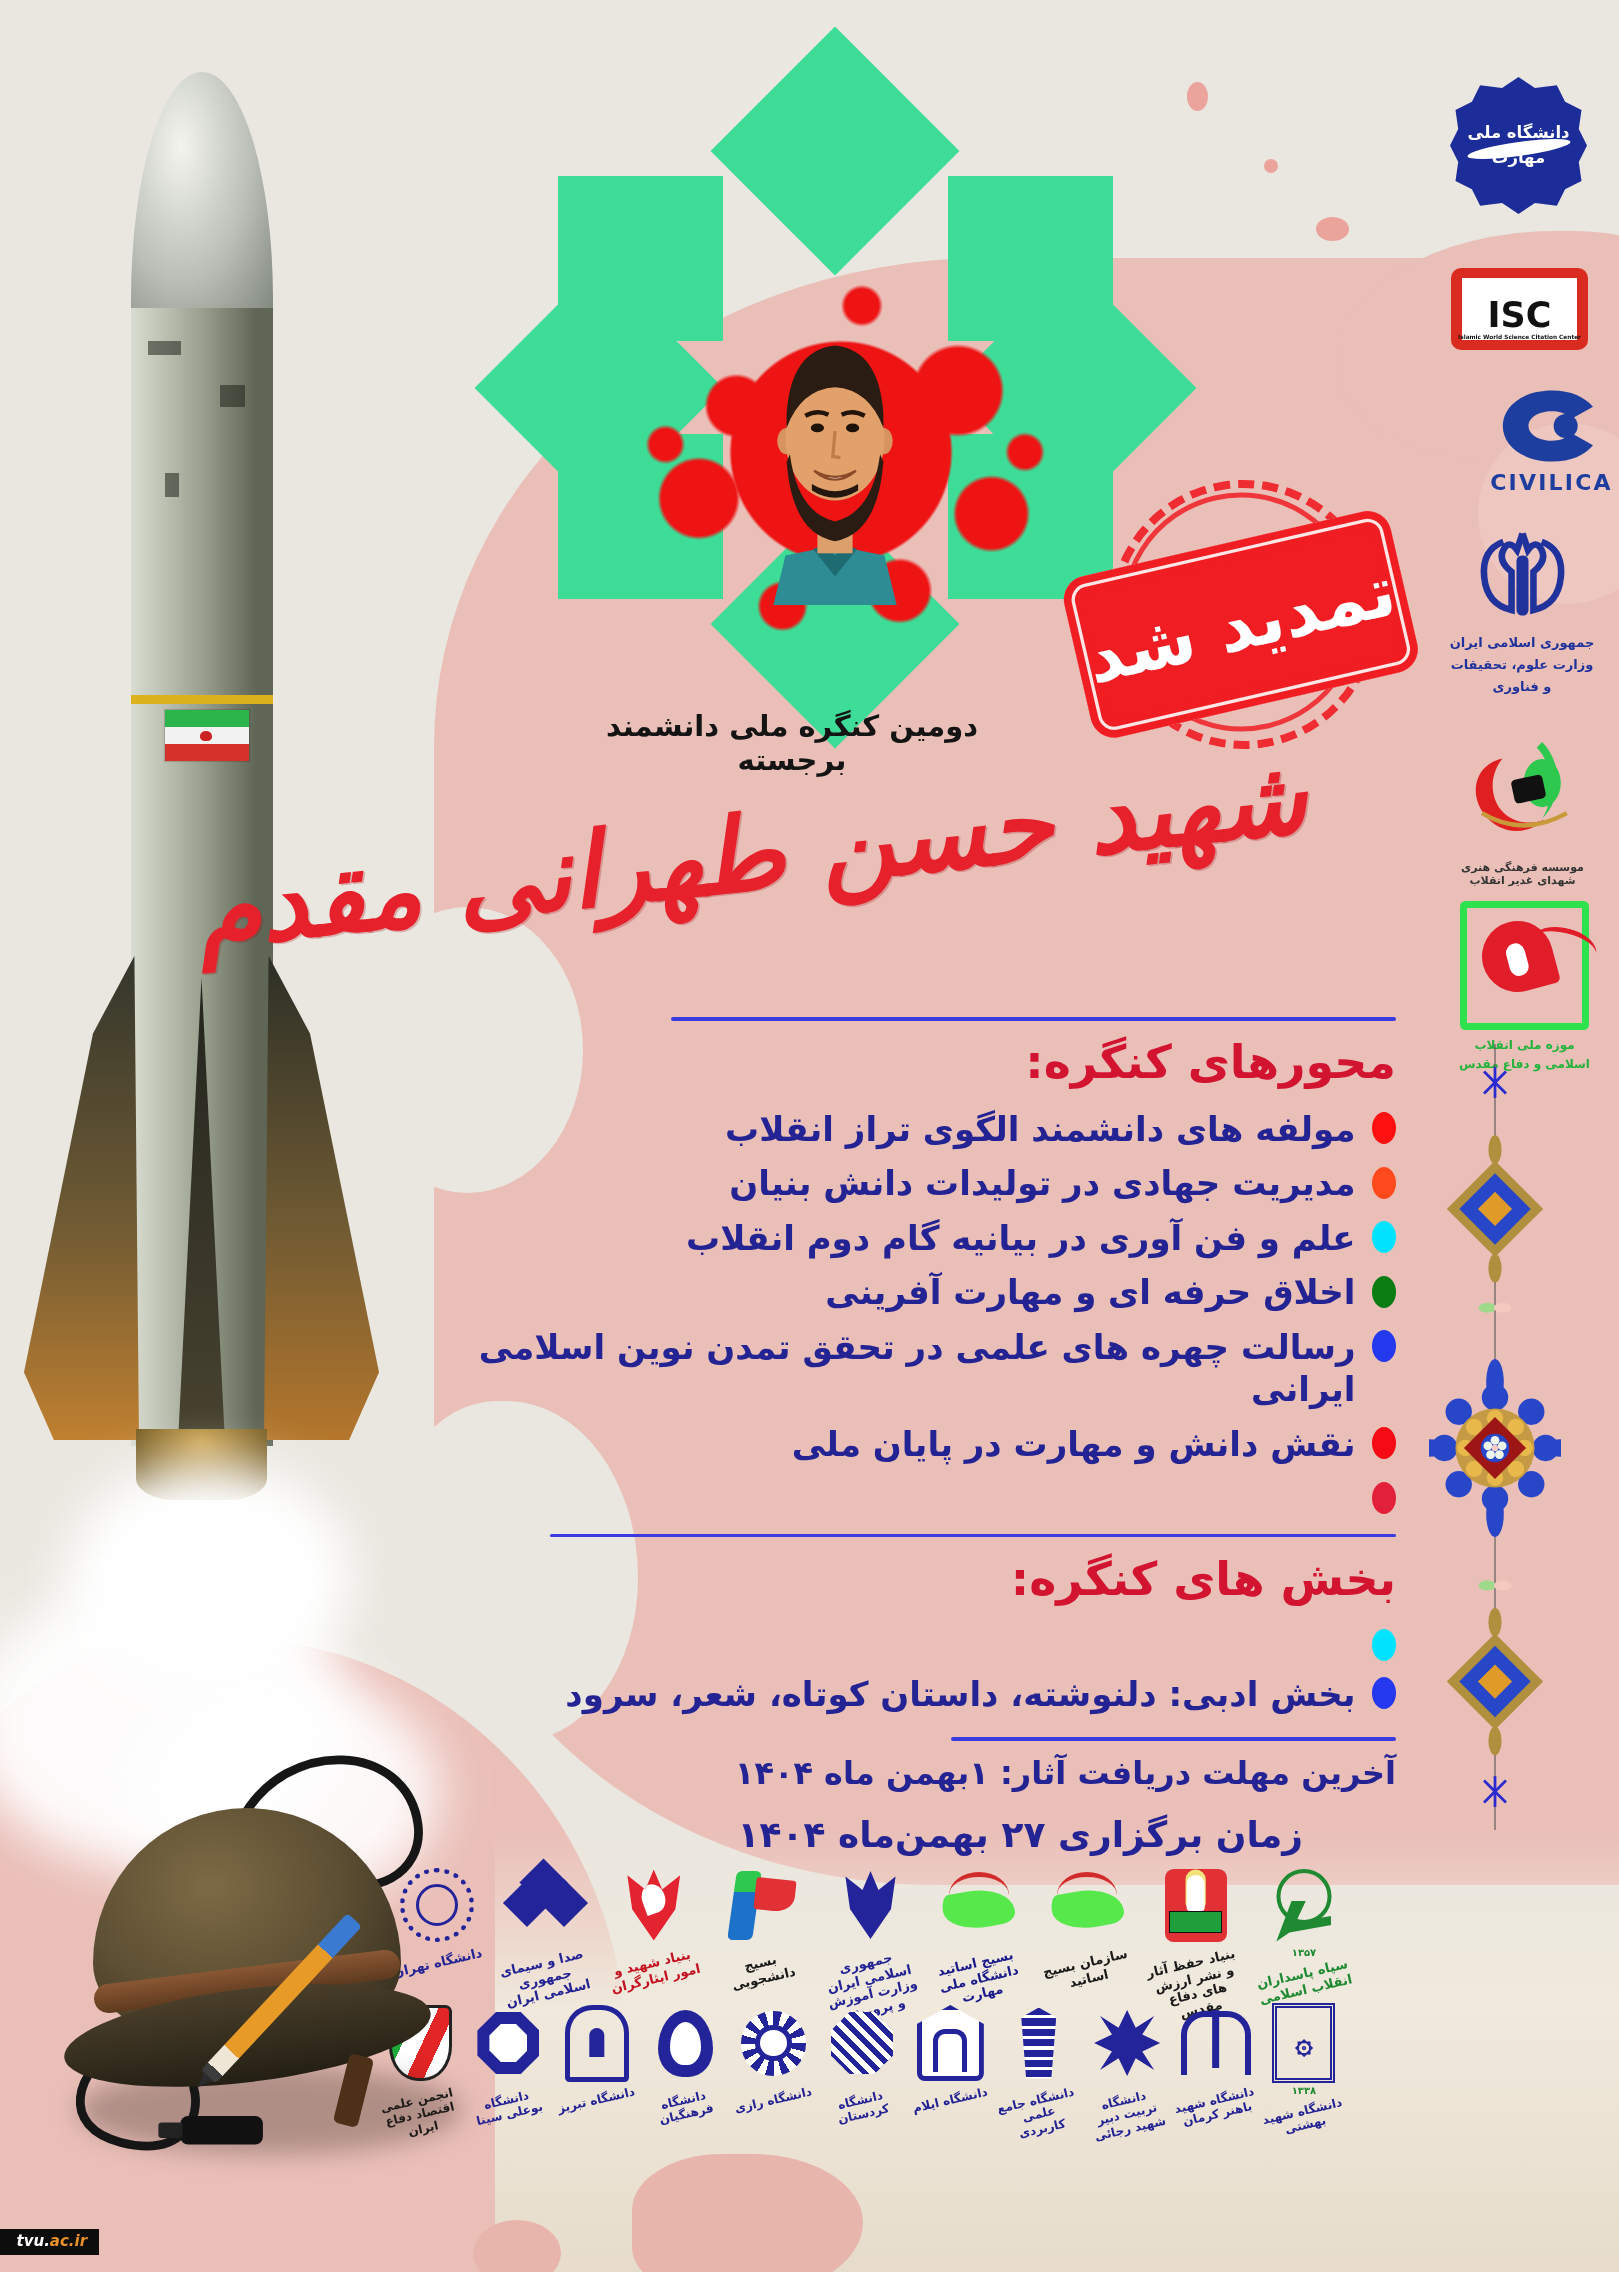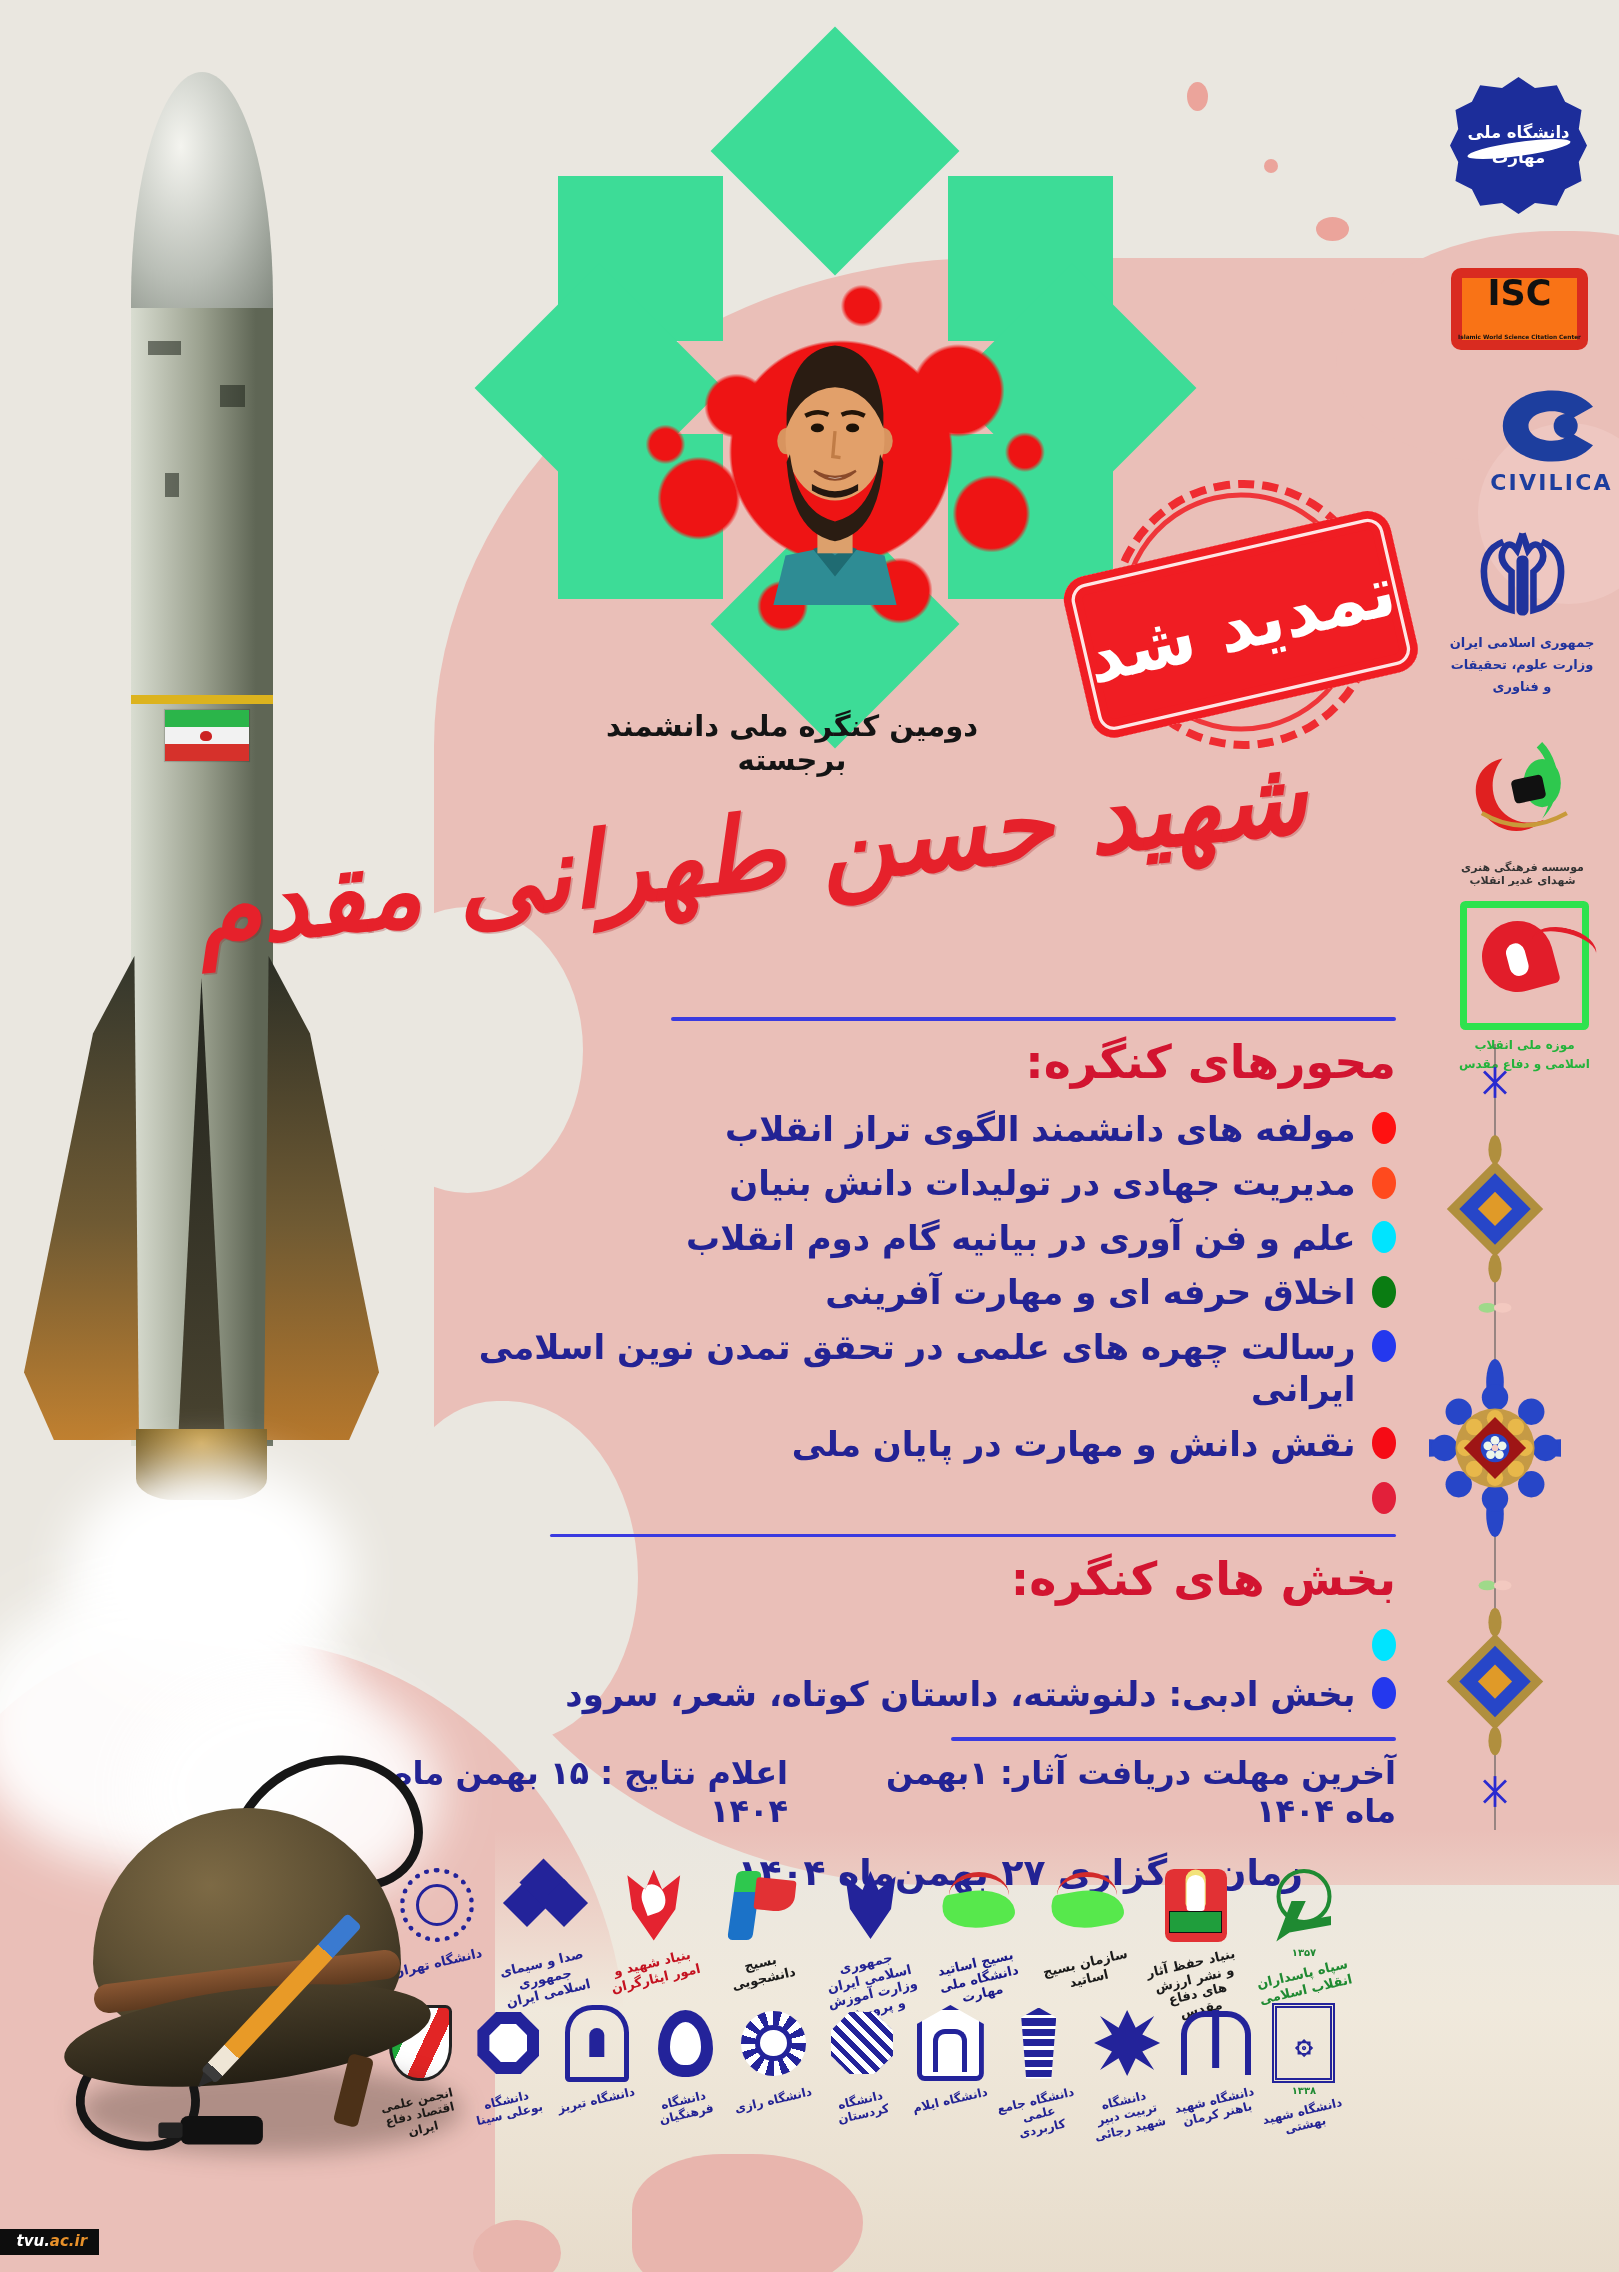--- a/index.html
+++ b/index.html
@@ -91,21 +91,21 @@
   
   .rl{display:flex;flex-direction:column;align-items:center;text-align:center;}
   .rl-skills{left:1436px;top:77px;width:165px;}
   .skills-shape{width:137px;height:137px;background:#1c2d9a;border-radius:34% 34% 34% 34%;
     clip-path:polygon(50% 0,62% 8%,78% 6%,84% 18%,96% 24%,94% 38%,100% 50%,94% 62%,96% 76%,84% 82%,78% 94%,62% 92%,50% 100%,38% 92%,22% 94%,16% 82%,4% 76%,6% 62%,0 50%,6% 38%,4% 24%,16% 18%,22% 6%,38% 8%);
     display:flex;align-items:center;justify-content:center;position:relative;}
   .skills-shape::after{content:"";position:absolute;left:16.5px;right:16.5px;top:65px;height:14.3px;background:#fff;border-radius:50%;transform:rotate(-8deg);}
   .skills-label{color:#fff;font-size:16.5px;font-weight:900;direction:rtl;position:relative;z-index:2;padding:0 14.3px;line-height:1.5;}
   .rl-isc{left:1451px;top:268px;width:137px;}
   .isc-badge{width:137px;height:82px;background:#d92b20;border-radius:10px;display:flex;flex-direction:column;align-items:center;justify-content:center;}
-  .isc-inner{width:115px;height:62px;background:#f97316;display:flex;flex-direction:column;align-items:center;justify-content:space-between;}
+  .isc-inner{width:115px;height:62px;background:#ffffff;display:flex;flex-direction:column;align-items:center;justify-content:flex-end;}
   .isc-text{font-size:35px;font-weight:900;color:#111;line-height:.9;}
   .isc-cap{font-size:5.8px;font-weight:700;color:#111;margin-top:2.2px;white-space:nowrap;}
   .rl-civ{left:1472px;top:385px;width:159px;}
   .civ-text{font-size:22px;font-weight:900;color:#1d3e9e;letter-spacing:2.2px;margin-top:3.3px;}
   .rl-min{left:1445px;top:528px;width:154px;}
   .min-line{font-size:13px;font-weight:700;color:#20339c;direction:rtl;line-height:1.7;}
   .rl-ghadir{left:1451px;top:731px;width:143px;}
   .ghadir-cap{font-size:11px;font-weight:700;color:#333;direction:rtl;margin-top:4.4px;}
   .rl-mus{left:1456px;top:901px;width:137px;}
   .mus-frame{width:115px;height:115px;border:7.7px solid #2ee24e;border-radius:5.5px;position:relative;background:transparent;}
@@ -324,21 +324,20 @@
 
 
         <div class="bullet-row">
           <span class="dot" style="background: rgb(36, 56, 238);"></span>
           <span>بخش ادبی: دلنوشته، داستان کوتاه، شعر، سرود</span>
         </div>
       </div>
     <div class="sep s3"></div>
     <div class="deadline">
       <span>آخرین مهلت دریافت آثار: ۱بهمن ماه ۱۴۰۴</span>
-      <span>اعلام نتایج : ۱۵ بهمن ماه ۱۴۰۴</span>
     </div>
     <div class="event">زمان برگزاری ۲۷ بهمن‌ماه ۱۴۰۴</div>
   </div>
 
   <div class="abs rl rl-skills">
     <div class="skills-shape">
       <span class="skills-label">دانشگاه ملی مهارت</span>
     </div>
   </div>
   <div class="abs rl rl-isc">

